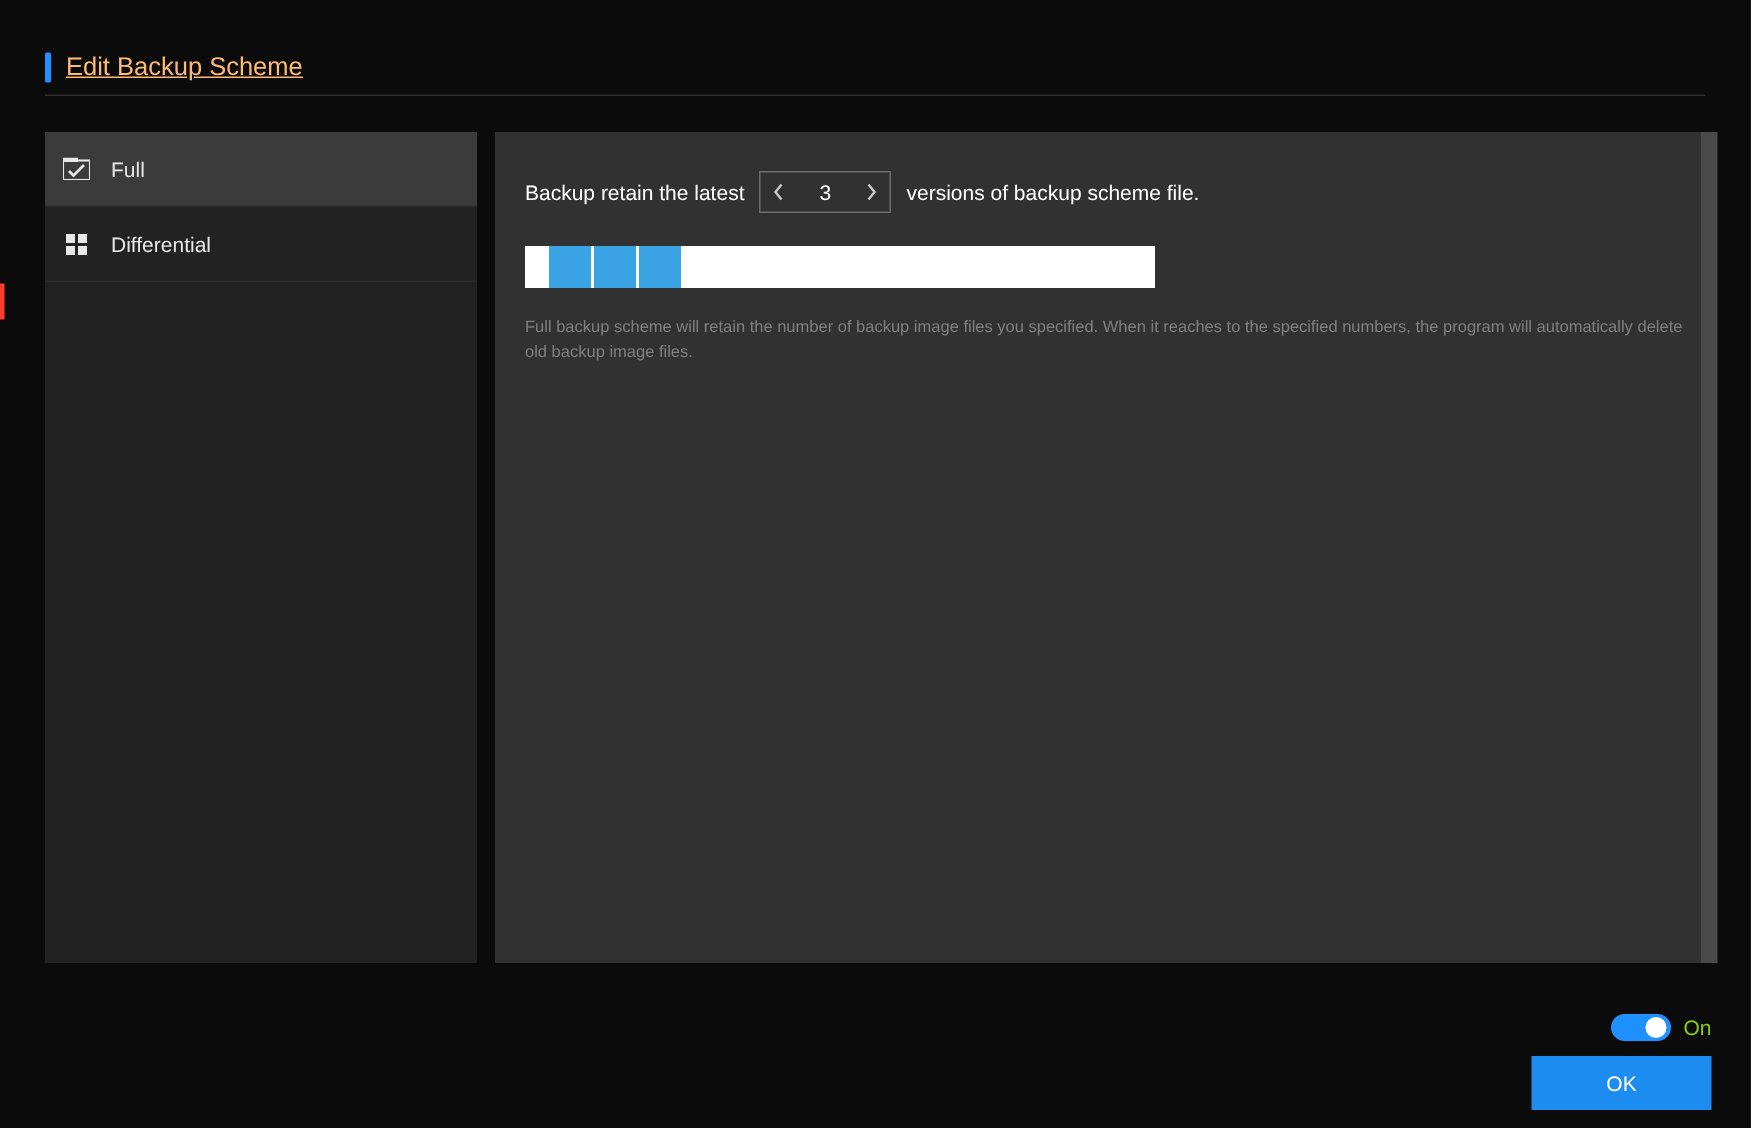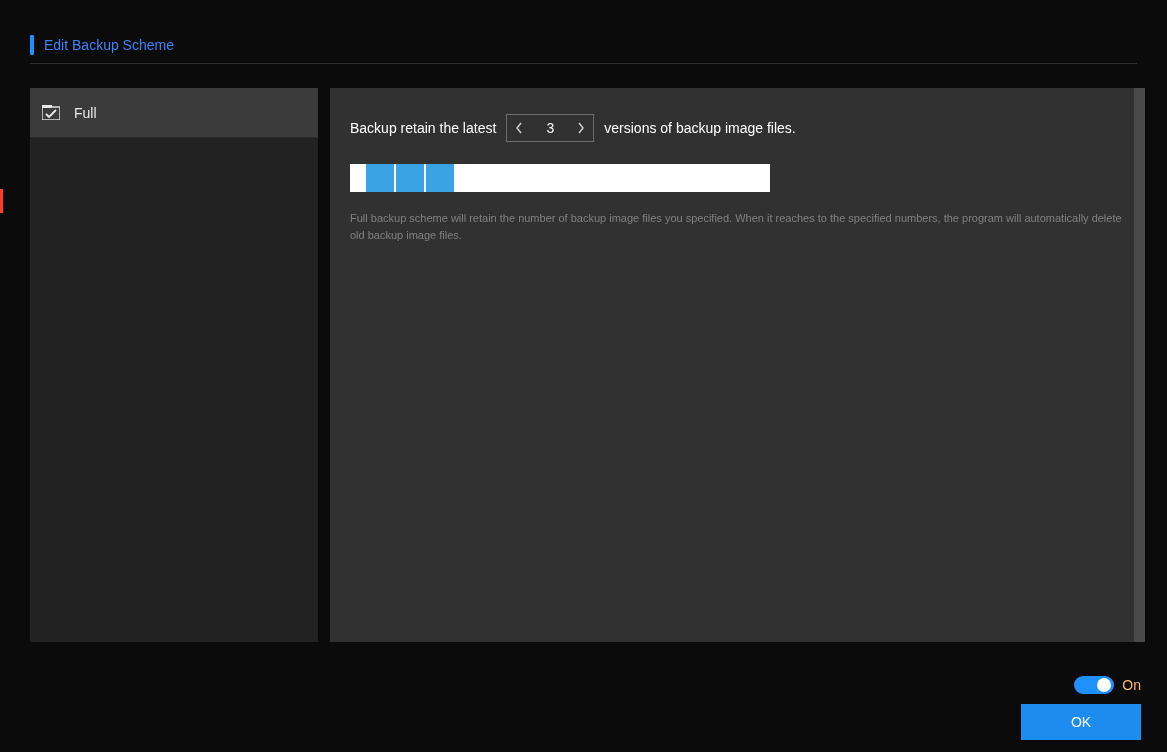--- a/index.html
+++ b/index.html
@@ -35,23 +35,24 @@
       border-bottom: 1px solid #2f2f2f;
       padding-bottom: 8px;
     }
     .title-accent {
       width: 4px;
       height: 20px;
       background: #1e90ff;
       border-radius: 1px;
     }
     .title-text {
-      font-size: 14px;
-      color: #3b82f6;
+      font-size: 17px;
+      color: #fdba74;
       font-weight: 400;
+      text-decoration: underline;
     }
 
     
     .body-area {
       position: absolute;
       top: 88px;
       left: 30px;
       right: 22px;
       bottom: 110px;
       display: flex;
@@ -200,21 +201,21 @@
       width: 14px;
       height: 14px;
       border-radius: 50%;
       background: #fff;
       position: absolute;
       top: 2px;
       right: 3px;
     }
     .toggle-label {
       font-size: 14px;
-      color: #fdba74;
+      color: #84cc16;
     }
     .button-row {
       display: flex;
       gap: 8px;
     }
     .btn {
       width: 120px;
       height: 36px;
       display: flex;
       align-items: center;
@@ -265,20 +266,31 @@
           <svg width="18" height="15" viewBox="0 0 18 15">
             <rect x="0" y="2" width="18" height="13" fill="none" stroke="#e8e8e8" stroke-width="1.4"></rect>
             <rect x="0" y="0" width="10" height="3" fill="#e8e8e8"></rect>
             <path d="M4 9 L7 12 L14 5" fill="none" stroke="#e8e8e8" stroke-width="1.8"></path>
           </svg>
         </span>
         <span>Full</span>
       </div>
 
 
+      <div class="sidebar-item">
+        <span class="sidebar-icon">
+          <svg width="16" height="16" viewBox="0 0 16 16">
+            <rect x="1" y="1" width="6" height="6" fill="#e8e8e8"></rect>
+            <rect x="9" y="1" width="6" height="6" fill="#e8e8e8"></rect>
+            <rect x="1" y="9" width="6" height="6" fill="#e8e8e8"></rect>
+            <rect x="9" y="9" width="6" height="6" fill="#e8e8e8"></rect>
+          </svg>
+        </span>
+        <span>Differential</span>
+      </div>
 
     </div>
 
     <div class="content-wrap">
       <div class="content-panel">
 
         <div class="retain-row">
           <span>Backup retain the latest</span>
           <div class="stepper">
             <div class="stepper-btn">
@@ -286,21 +298,21 @@
                 <path d="M6 1 L2 6 L6 11" fill="none" stroke="#c8c8c8" stroke-width="1.6"></path>
               </svg>
             </div>
             <div class="stepper-value">3</div>
             <div class="stepper-btn">
               <svg width="8" height="12" viewBox="0 0 8 12">
                 <path d="M2 1 L6 6 L2 11" fill="none" stroke="#c8c8c8" stroke-width="1.6"></path>
               </svg>
             </div>
           </div>
-          <span>versions of backup image files.</span>
+          <span>versions of backup scheme file.</span>
         </div>
 
         <div class="blocks-bar">
           <div class="block-gap"></div>
           <div class="block"></div>
           <div class="block"></div>
           <div class="block"></div>
         </div>
 
         <div class="description">Full backup scheme will retain the number of backup image files you specified. When it reaches to the specified numbers, the program will automatically delete old backup image files.</div>

